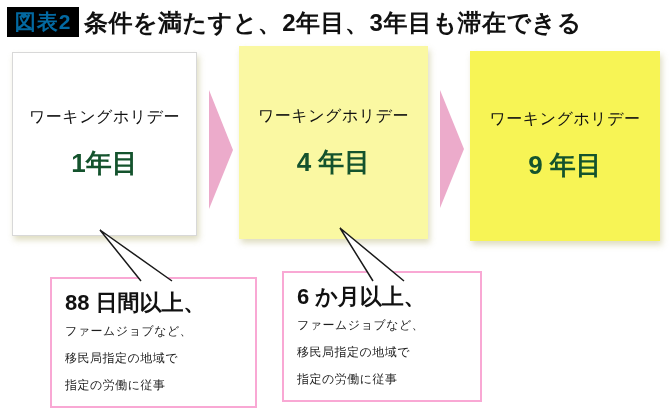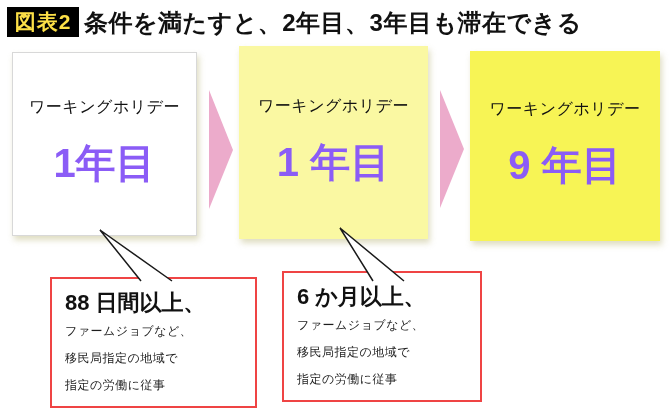--- a/index.html
+++ b/index.html
@@ -2,44 +2,44 @@
 <html><head>
 <meta charset="utf-8">
 <style>
   html, body { margin: 0; padding: 0; background: #ffffff; }
   body { width: 670px; height: 415px; font-family: "Liberation Sans", sans-serif; }
   .canvas { position: relative; width: 670px; height: 415px; background: #ffffff; overflow: hidden; }
 
   .badge {
     position: absolute; left: 7px; top: 7px; width: 72px; height: 30px;
     display: flex; align-items: center; justify-content: center;
-    color: #fde047; font-weight: bold; font-size: 21px; letter-spacing: 1px;
+    color: #0369a1; font-weight: bold; font-size: 21px; letter-spacing: 1px;
   }
   .fig-title {
     position: absolute; left: 84px; top: 7px; height: 30px; line-height: 31px;
     font-size: 24px; font-weight: bold; color: #111111; letter-spacing: 0.5px;
     white-space: nowrap;
   }
 
   .stage-box {
     position: absolute; box-sizing: border-box;
     display: flex; flex-direction: column; align-items: center; justify-content: center;
     gap: 18px;
     box-shadow: 2px 4px 6px rgba(185, 180, 120, 0.45);
   }
   .box1 { left: 12px;  top: 52px; width: 185px; height: 184px; border: 1px solid #d8d8d8; }
   .box2 { left: 239px; top: 46px; width: 189px; height: 193px; }
   .box3 { left: 470px; top: 51px; width: 190px; height: 190px; }
 
   .stage-label { font-size: 16px; color: #111111; letter-spacing: 0.5px; white-space: nowrap; }
-  .stage-year  { font-size: 40px; font-weight: bold; color: #8b5cf6; white-space: nowrap; }
+  .stage-year  { font-size: 26px; font-weight: bold; color: #14532d; white-space: nowrap; }
 
   .callout {
     position: absolute; box-sizing: border-box; background: #ffffff;
-    border: 2px solid #ef4444; padding: 9px 0 0 13px;
+    border: 2px solid #f9a8d4; padding: 9px 0 0 13px;
   }
   .callout1 { left: 50px;  top: 277px; width: 207px; height: 131px; }
   .callout2 { left: 282px; top: 271px; width: 200px; height: 131px; }
   .callout-headline { font-size: 22px; font-weight: 600; color: #111111; line-height: 30px; white-space: nowrap; }
   .callout-line { font-size: 12px; color: #1d1d1d; line-height: 27px; letter-spacing: 0.5px; white-space: nowrap; }
 
   .overlay { position: absolute; left: 0; top: 0; z-index: 5; pointer-events: none; }
 </style>
 </head>
 <body>
@@ -49,21 +49,21 @@
   <span class="badge" style="background: rgb(0, 0, 0);">図表2</span>
   <span class="fig-title">条件を満たすと、2年目、3年目も滞在できる</span>
 
   <div class="stage-box box1" style="background: rgb(255, 255, 255);">
     <div class="stage-label">ワーキングホリデー</div>
     <div class="stage-year">1年目</div>
   </div>
 
   <div class="stage-box box2" style="background: rgb(250, 248, 162);">
     <div class="stage-label">ワーキングホリデー</div>
-    <div class="stage-year">1 年目</div>
+    <div class="stage-year">4 年目</div>
   </div>
 
   <div class="stage-box box3" style="background: rgb(247, 244, 85);">
     <div class="stage-label">ワーキングホリデー</div>
     <div class="stage-year">9 年目</div>
   </div>
 
   <div class="callout callout1">
     <div class="callout-headline">88 日間以上、</div>
     <div class="callout-line">ファームジョブなど、</div>

